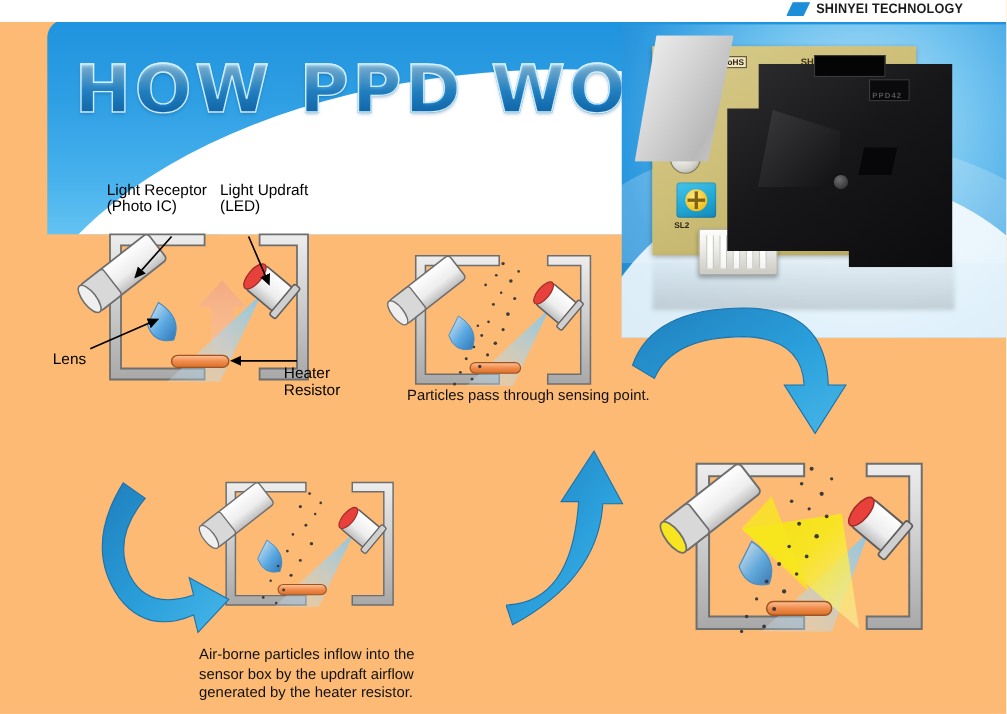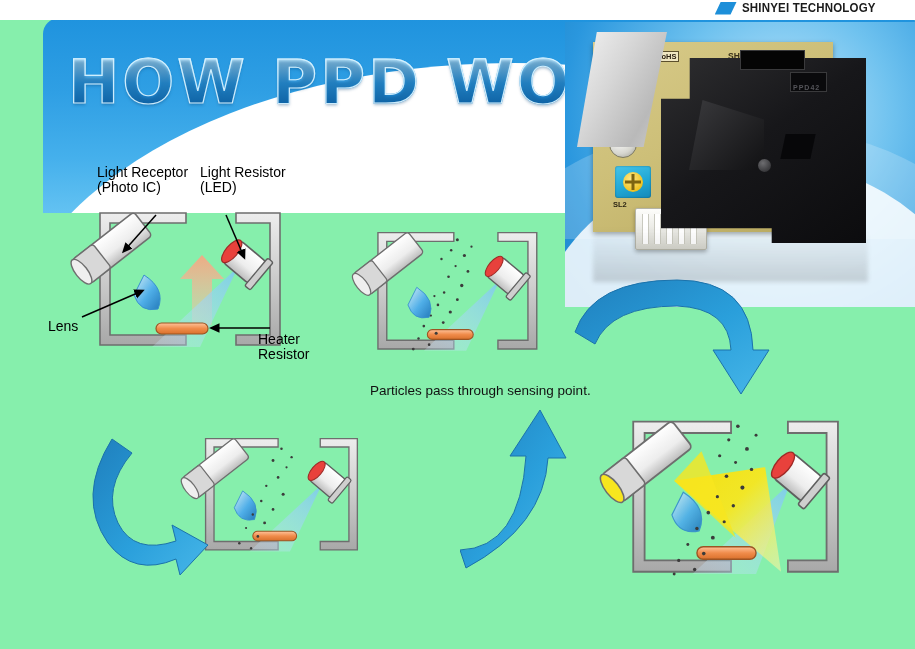--- a/index.html
+++ b/index.html
@@ -1,19 +1,19 @@
 <!DOCTYPE html>
 <html><head>
 <meta charset="utf-8">
 <title>How PPD Works</title>
 <style>
   html,body{margin:0;padding:0;background:#fff;}
   body{width:915px;height:649px;overflow:hidden;
        font-family:"Liberation Sans","DejaVu Sans",sans-serif;}
-  #page{position:relative;width:915px;height:649px;background:#86efac;overflow:hidden;text-decoration:underline;}
+  #page{position:relative;width:915px;height:649px;background:#fdba74;overflow:hidden;text-decoration:underline;}
 
   
   .logobar{position:absolute;left:0;top:0;width:915px;height:20px;background:#ffffff;z-index:40;}
   .logo-wrap{position:absolute;right:28px;top:1px;display:flex;align-items:center;gap:5px;}
   .logo-mark{width:22px;height:13px;background:#1d8fd9;
              clip-path:polygon(28% 0%,100% 0%,72% 100%,0% 100%);}
   .logo-text{font-family:"Liberation Sans",sans-serif;font-size:12.5px;font-weight:700;
              color:#1b1b1b;letter-spacing:.2px;transform:scaleX(.92);transform-origin:left center;
              white-space:nowrap;}
 
@@ -235,21 +235,21 @@
       <defs>
         <marker id="ah1" markerWidth="7" markerHeight="7" refX="5" refY="3.2" orient="auto">
           <path d="M0,0 L7,3.2 L0,6.4 z" fill="#000"></path>
         </marker>
       </defs>
     </svg>
   </div>
 
   <div class="lbl" style="left:97px;top:165px;">Light Receptor
 (Photo IC)</div>
-  <div class="lbl" style="left:200px;top:165px;">Light Resistor
+  <div class="lbl" style="left:200px;top:165px;">Light Updraft
 (LED)</div>
   <div class="lbl" style="left:48px;top:288px;margin-top:31px;">Lens</div>
   <div class="lbl" style="left:258px;top:305px;margin-top:27px;">Heater
 Resistor</div>
 
 
   <div class="dgm" style="left:325px;top:212px;">
     <svg width="225" height="155" viewBox="0 0 255 165">
       <path d="M60 18 h86 v10 h-76 v112 h76 v10 H60 Z" fill="url(#wallg)" stroke="#6e6e6e" stroke-width="1.6"></path>
       <path d="M196 18 h44 v132 h-44 v-10 h34 V28 h-34 Z" fill="url(#wallg)" stroke="#6e6e6e" stroke-width="1.6"></path>
@@ -284,21 +284,21 @@
           <circle cx="126" cy="132" r="1.7"></circle>
         <circle cx="106" cy="138" r="1.4"></circle>
           <circle cx="118" cy="145" r="1.5"></circle>
           <circle cx="100" cy="150" r="1.6"></circle>
         <circle cx="166" cy="34" r="1.3"></circle>
           <circle cx="132" cy="48" r="1.4"></circle>
           <circle cx="124" cy="90" r="1.3"></circle>
       </g>
     </svg>
   </div>
-  <div class="cap-txt" style="left:370px;top:382px;width:280px;">Particles pass through sensing point.</div>
+  <div class="cap-txt" style="left:370px;top:351px;width:280px;">Particles pass through sensing point.</div>
 
   <div class="dgm" style="left:155px;top:418px;">
     <svg width="215" height="150" viewBox="0 0 255 165">
       <path d="M60 18 h86 v10 h-76 v112 h76 v10 H60 Z" fill="url(#wallg)" stroke="#6e6e6e" stroke-width="1.6"></path>
       <path d="M196 18 h44 v132 h-44 v-10 h34 V28 h-34 Z" fill="url(#wallg)" stroke="#6e6e6e" stroke-width="1.6"></path>
       <path d="M198 72 L112 152 L160 152 Z" fill="url(#irbeam)"></path>
       <g transform="rotate(-38 78 52)">
         <rect x="34" y="34" width="78" height="30" rx="4" fill="url(#tubeg)" stroke="#6e6e6e" stroke-width="1.6"></rect>
         <rect x="34" y="34" width="26" height="30" rx="3" fill="#d8d8d8" stroke="#6e6e6e" stroke-width="1.4"></rect>
         <ellipse cx="34" cy="49" rx="6" ry="15" fill="#efefef" stroke="#6e6e6e" stroke-width="1.4"></ellipse>
@@ -322,20 +322,23 @@
           <circle cx="116" cy="108" r="1.4"></circle>
         <circle cx="130" cy="118" r="1.7"></circle>
           <circle cx="108" cy="124" r="1.3"></circle>
           <circle cx="122" cy="134" r="1.6"></circle>
         <circle cx="100" cy="142" r="1.5"></circle>
           <circle cx="114" cy="148" r="1.4"></circle>
           <circle cx="162" cy="40" r="1.4"></circle>
       </g>
     </svg>
   </div>
+  <div class="cap-txt" style="left:181px;top:586px;width:290px;">Air-borne particles inflow into the
+sensor box by the updraft airflow
+generated by the heater resistor.</div>
 
   <div class="dgm" style="left:565px;top:400px;">
     <svg width="290" height="190" viewBox="0 0 255 165">
       <defs>
         <linearGradient id="scat" x1="1" y1="1" x2="0" y2="0">
           <stop offset="0%" stop-color="#fbf5a8" stop-opacity=".55"></stop>
           <stop offset="55%" stop-color="#f7e61f" stop-opacity=".95"></stop>
           <stop offset="100%" stop-color="#f3df12" stop-opacity="1"></stop>
         </linearGradient>
       </defs>

